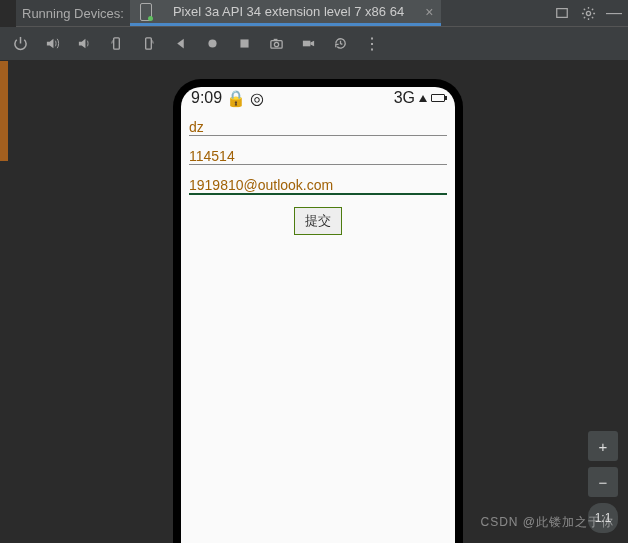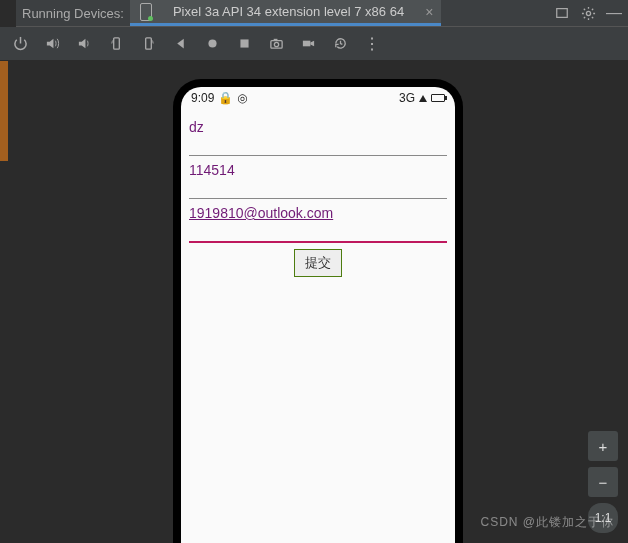--- a/index.html
+++ b/index.html
@@ -66,34 +66,35 @@
   .screen {
     width:100%; height:100%;
     background:#fafafa;
     border-radius:20px;
     overflow:hidden;
     display:flex; flex-direction:column;
     position:relative;
   }
   .statusbar {
     height:22px; display:flex; align-items:center; justify-content:space-between;
-    padding:0 10px; font-size:12px; color:#222;text-align:right;
+    padding:0 10px; font-size:16px; color:#222;text-align:right;
   }
   .statusbar .l, .statusbar .r { display:flex; align-items:center; gap:4px; }
   .tri { width:0;height:0;border-left:4px solid transparent;border-right:4px solid transparent;border-bottom:7px solid #222; }
   .batt { width:14px;height:8px;border:1px solid #222;border-radius:1px;position:relative;}
   .batt::after{content:"";position:absolute;right:-3px;top:1px;width:2px;height:4px;background:#222;}
 
   .form { padding: 4px 8px 0 8px; }
   .field {
     border:none; border-bottom:1px solid #888;
-    width:100%; font-size:14px; padding:6px 0 20px 0;
-    background:transparent; color:#701a75; outline:none;
-  }
-  .field.focus { border-bottom:2px solid #be185d;text-decoration:underline; }
+    width:100%; font-size:14px; padding:6px 0 0 0;
+    background:transparent; color:#a16207; outline:none;
+    margin-bottom:6px;
+  }
+  .field.focus { border-bottom:2px solid #14532d; }
   .submit {
     display:block; margin: 6px auto 0;
     padding: 4px 10px; font-size:13px;
     background:#eee; border:1px solid #4d7c0f; color:#333;
     cursor:pointer;
   }
 
   
   .zoom {
     position:absolute; right:10px; bottom:10px;

